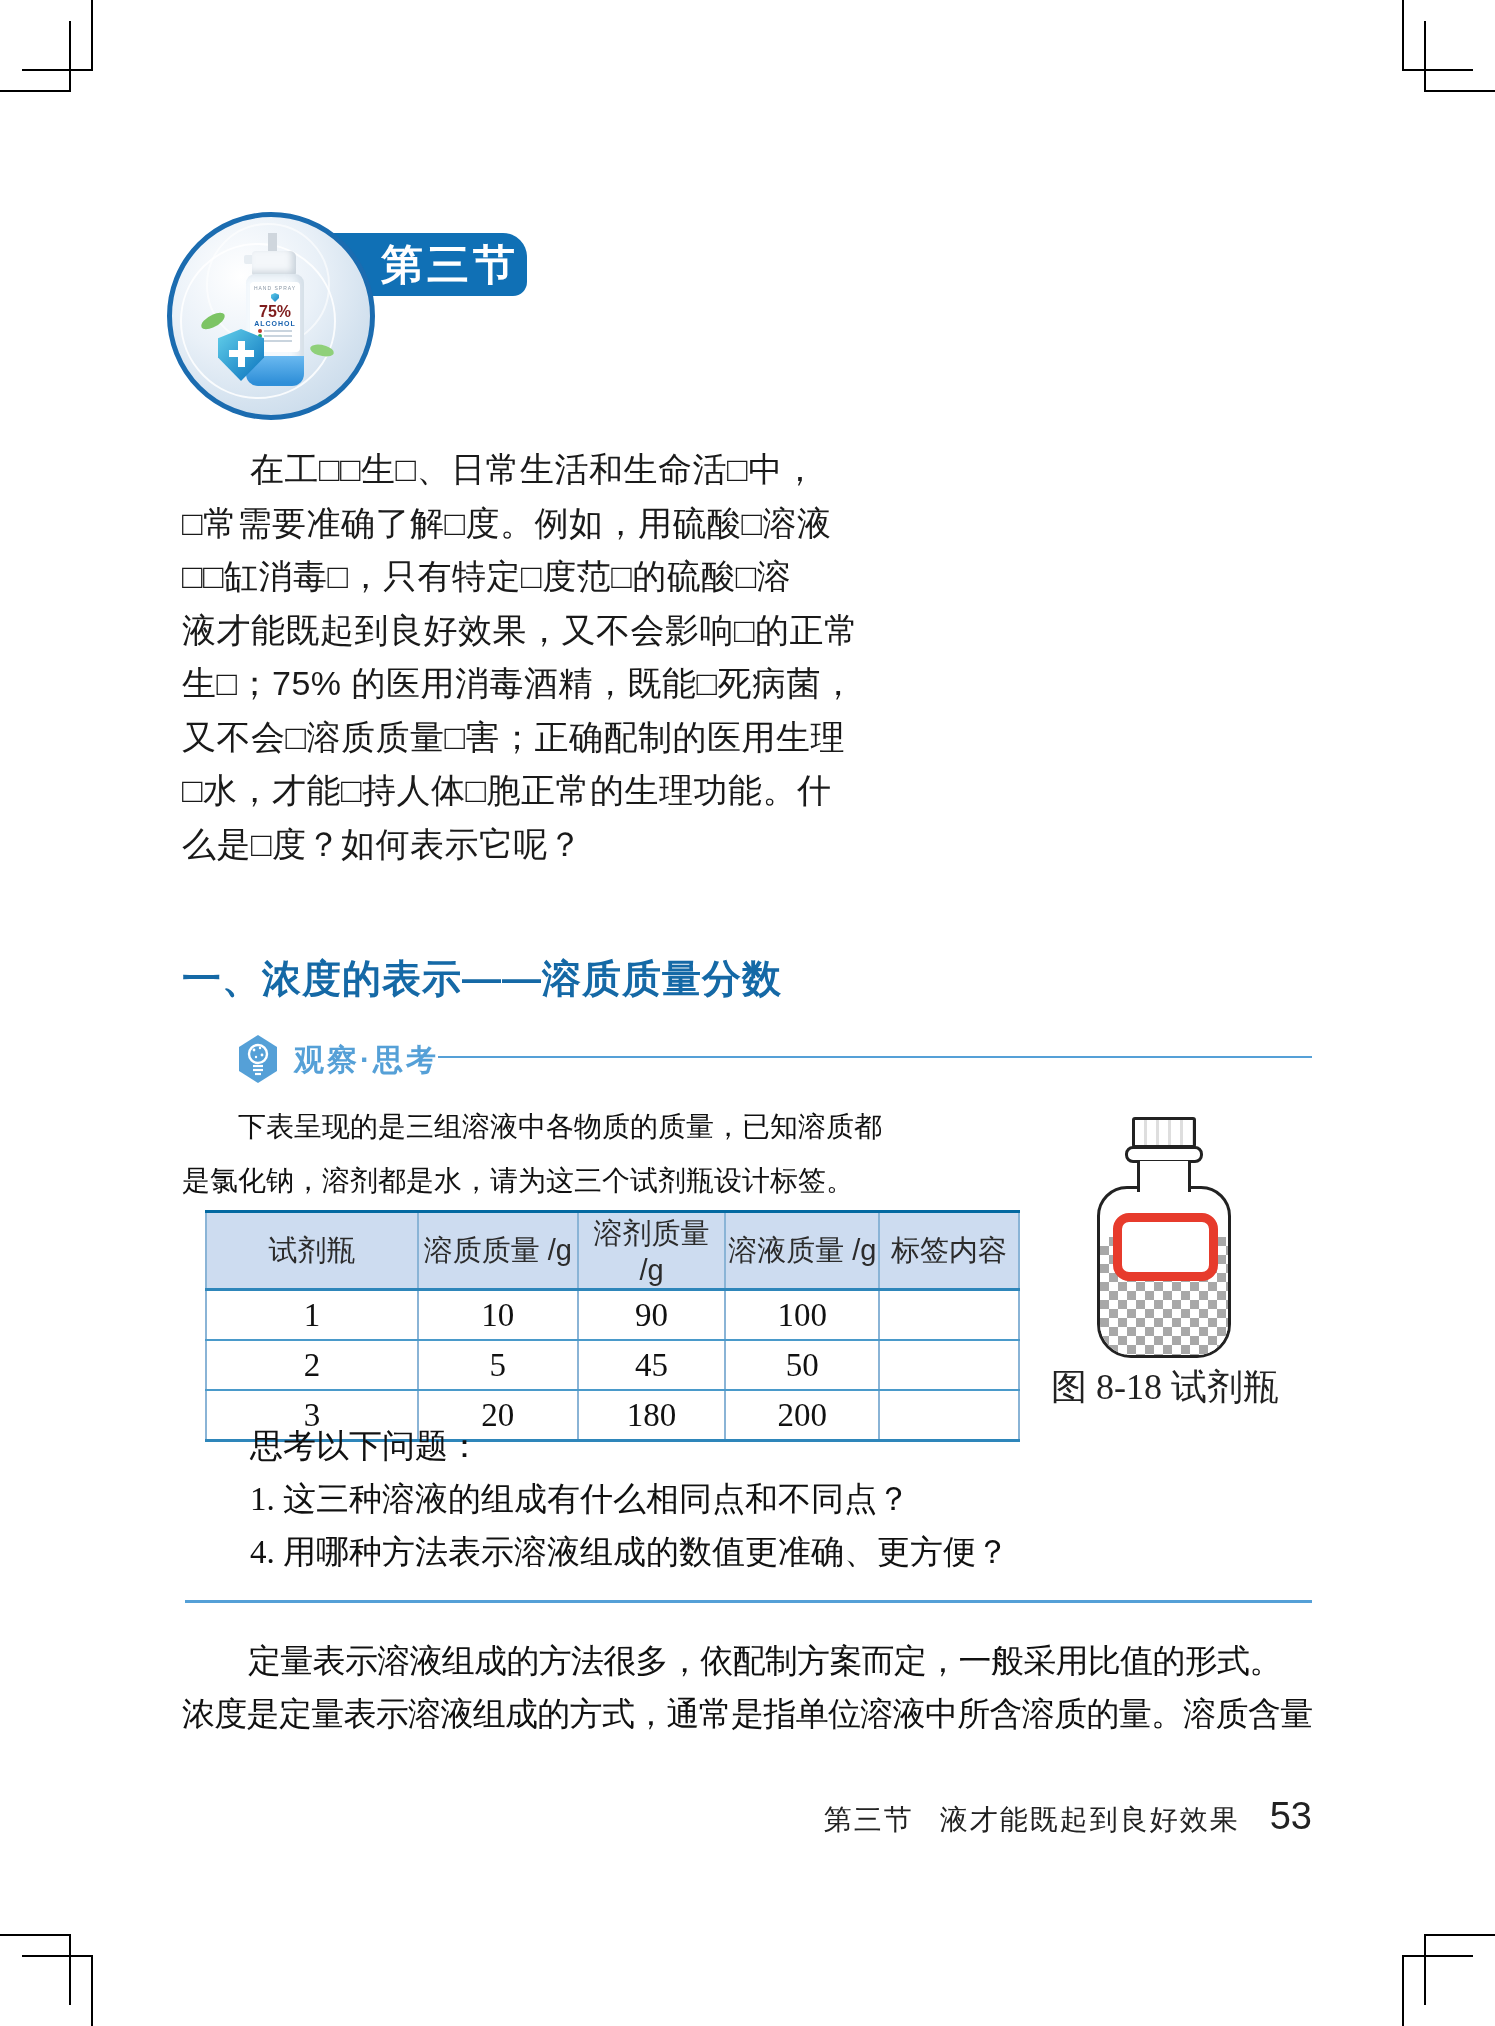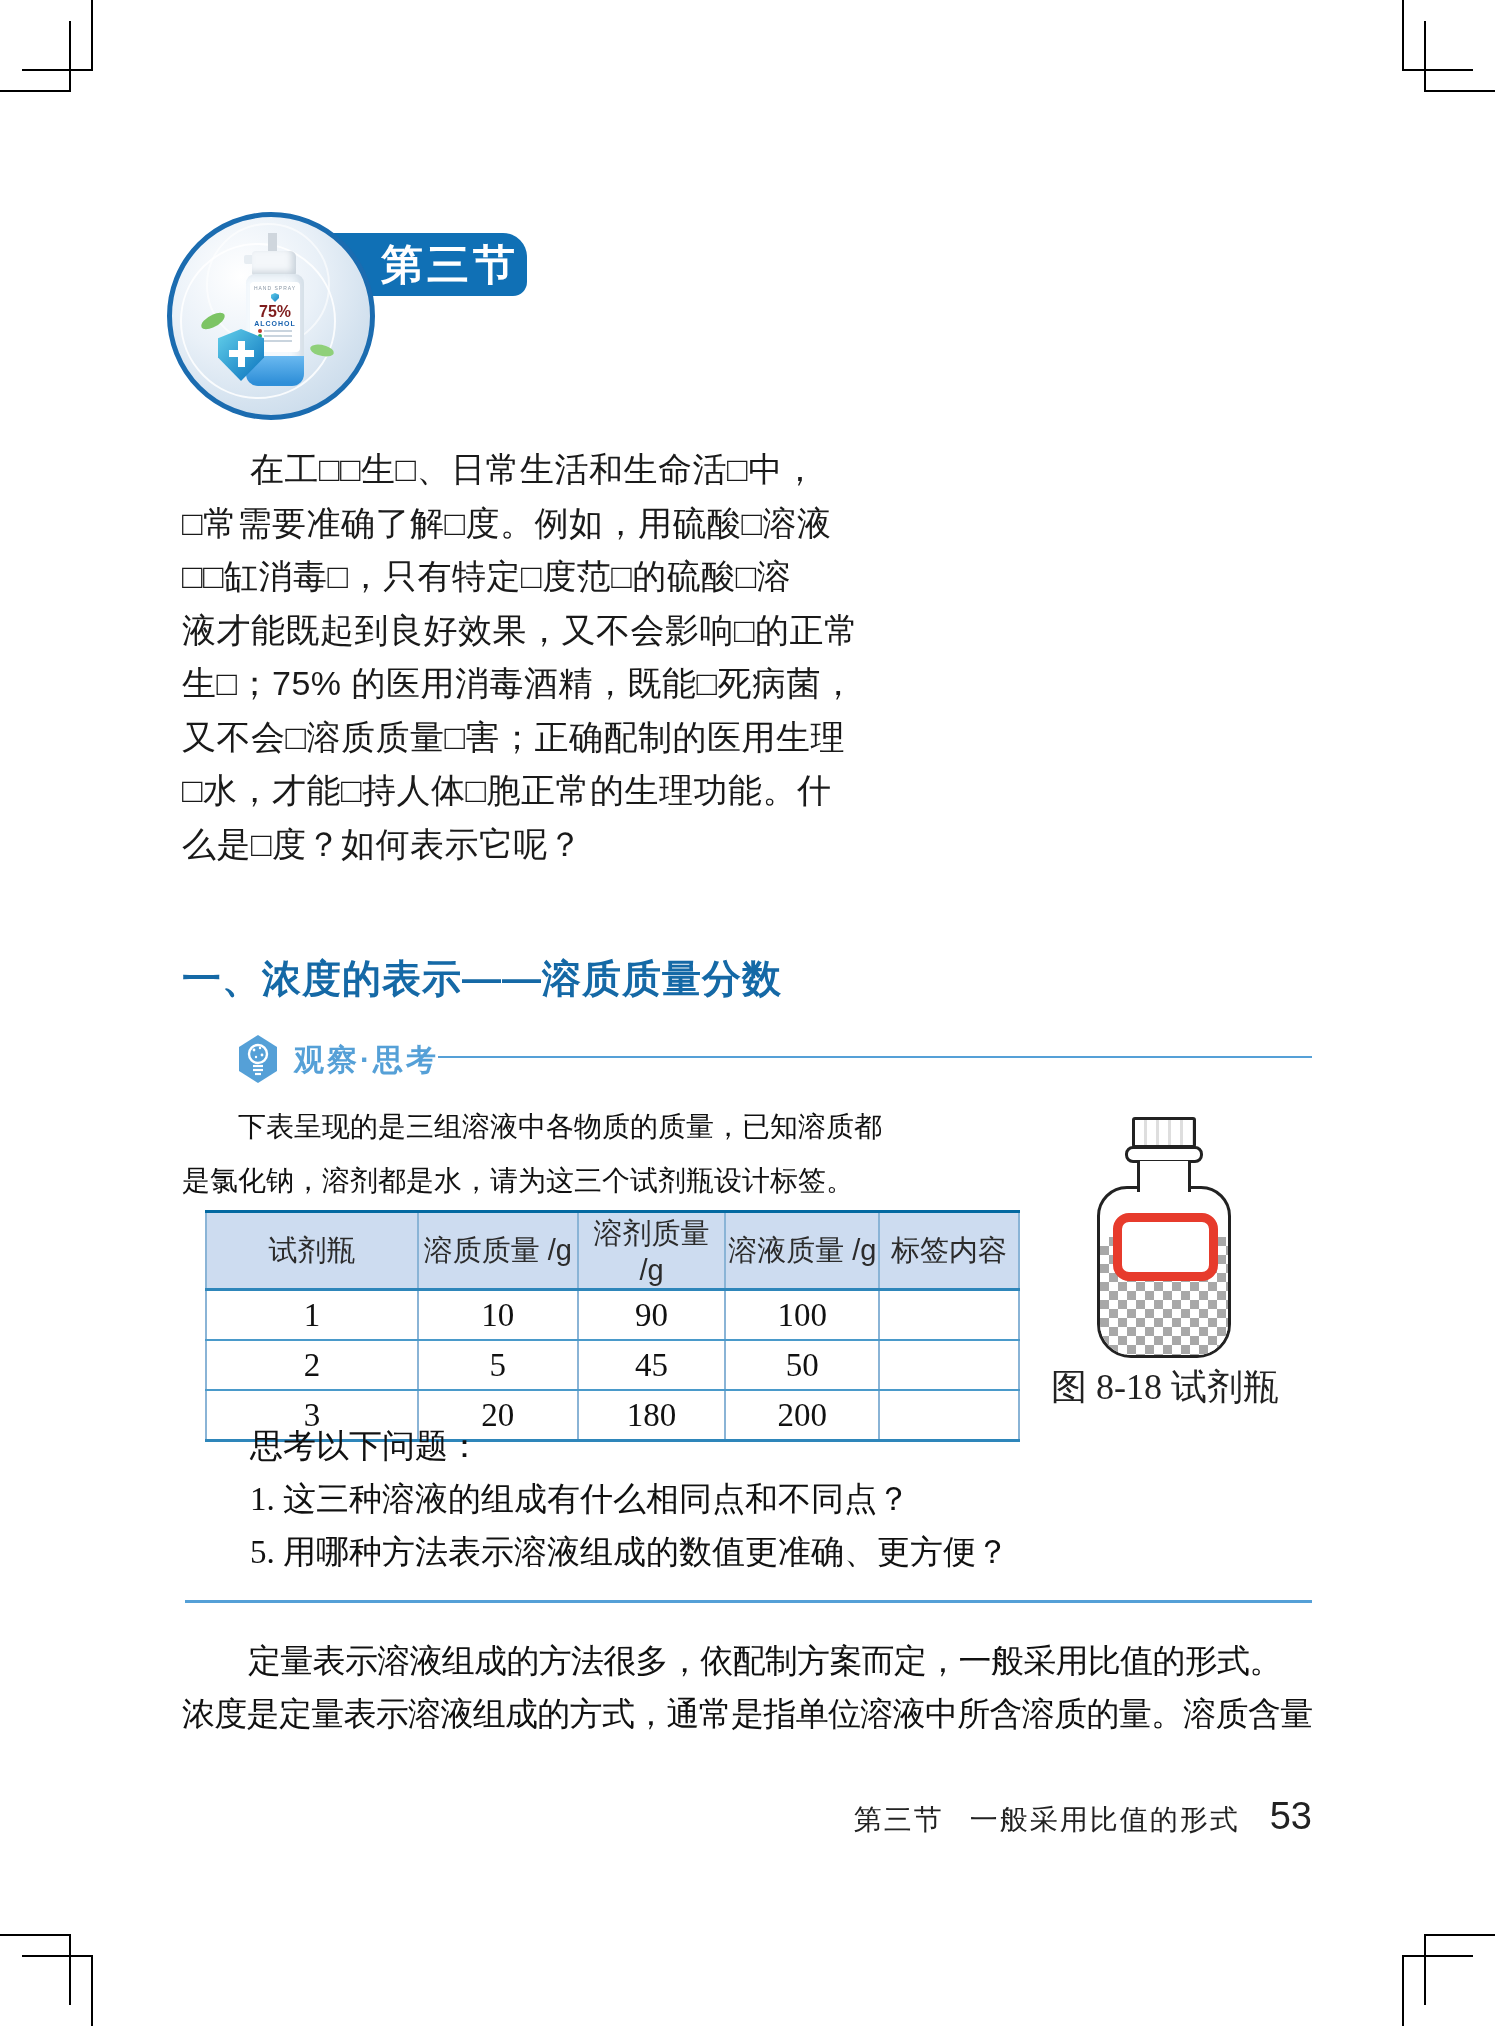--- a/index.html
+++ b/index.html
@@ -248,30 +248,30 @@
     <div class="rb-body">
       <div class="rb-liquid"></div>
       <div class="rb-label"></div>
     </div>
     <div class="fig-caption">图 8-18  试剂瓶</div>
   </div>
 
   <div class="questions">
     <div>思考以下问题：</div>
     <div>1. 这三种溶液的组成有什么相同点和不同点？</div>
-    <div>5. 用哪种方法表示溶液组成的数值更准确、更方便？</div>
+    <div>4. 用哪种方法表示溶液组成的数值更准确、更方便？</div>
   </div>
 
   <div class="close-rule"></div>
 
   <div class="body-para">
     <div class="indent">定量表示溶液组成的方法很多，依配制方案而定，一般采用比值的形式。</div>
     <div>浓度是定量表示溶液组成的方式，通常是指单位溶液中所含溶质的量。溶质含量</div>
   </div>
 
   <div class="footer">
     <span class="ft-text">第三节</span>
     <span class="ft-sep"></span>
-    <span class="ft-text">一般采用比值的形式</span>
+    <span class="ft-text">液才能既起到良好效果</span>
     <span class="ft-page">53</span>
   </div>
 
 </div>
 
 </body></html>

